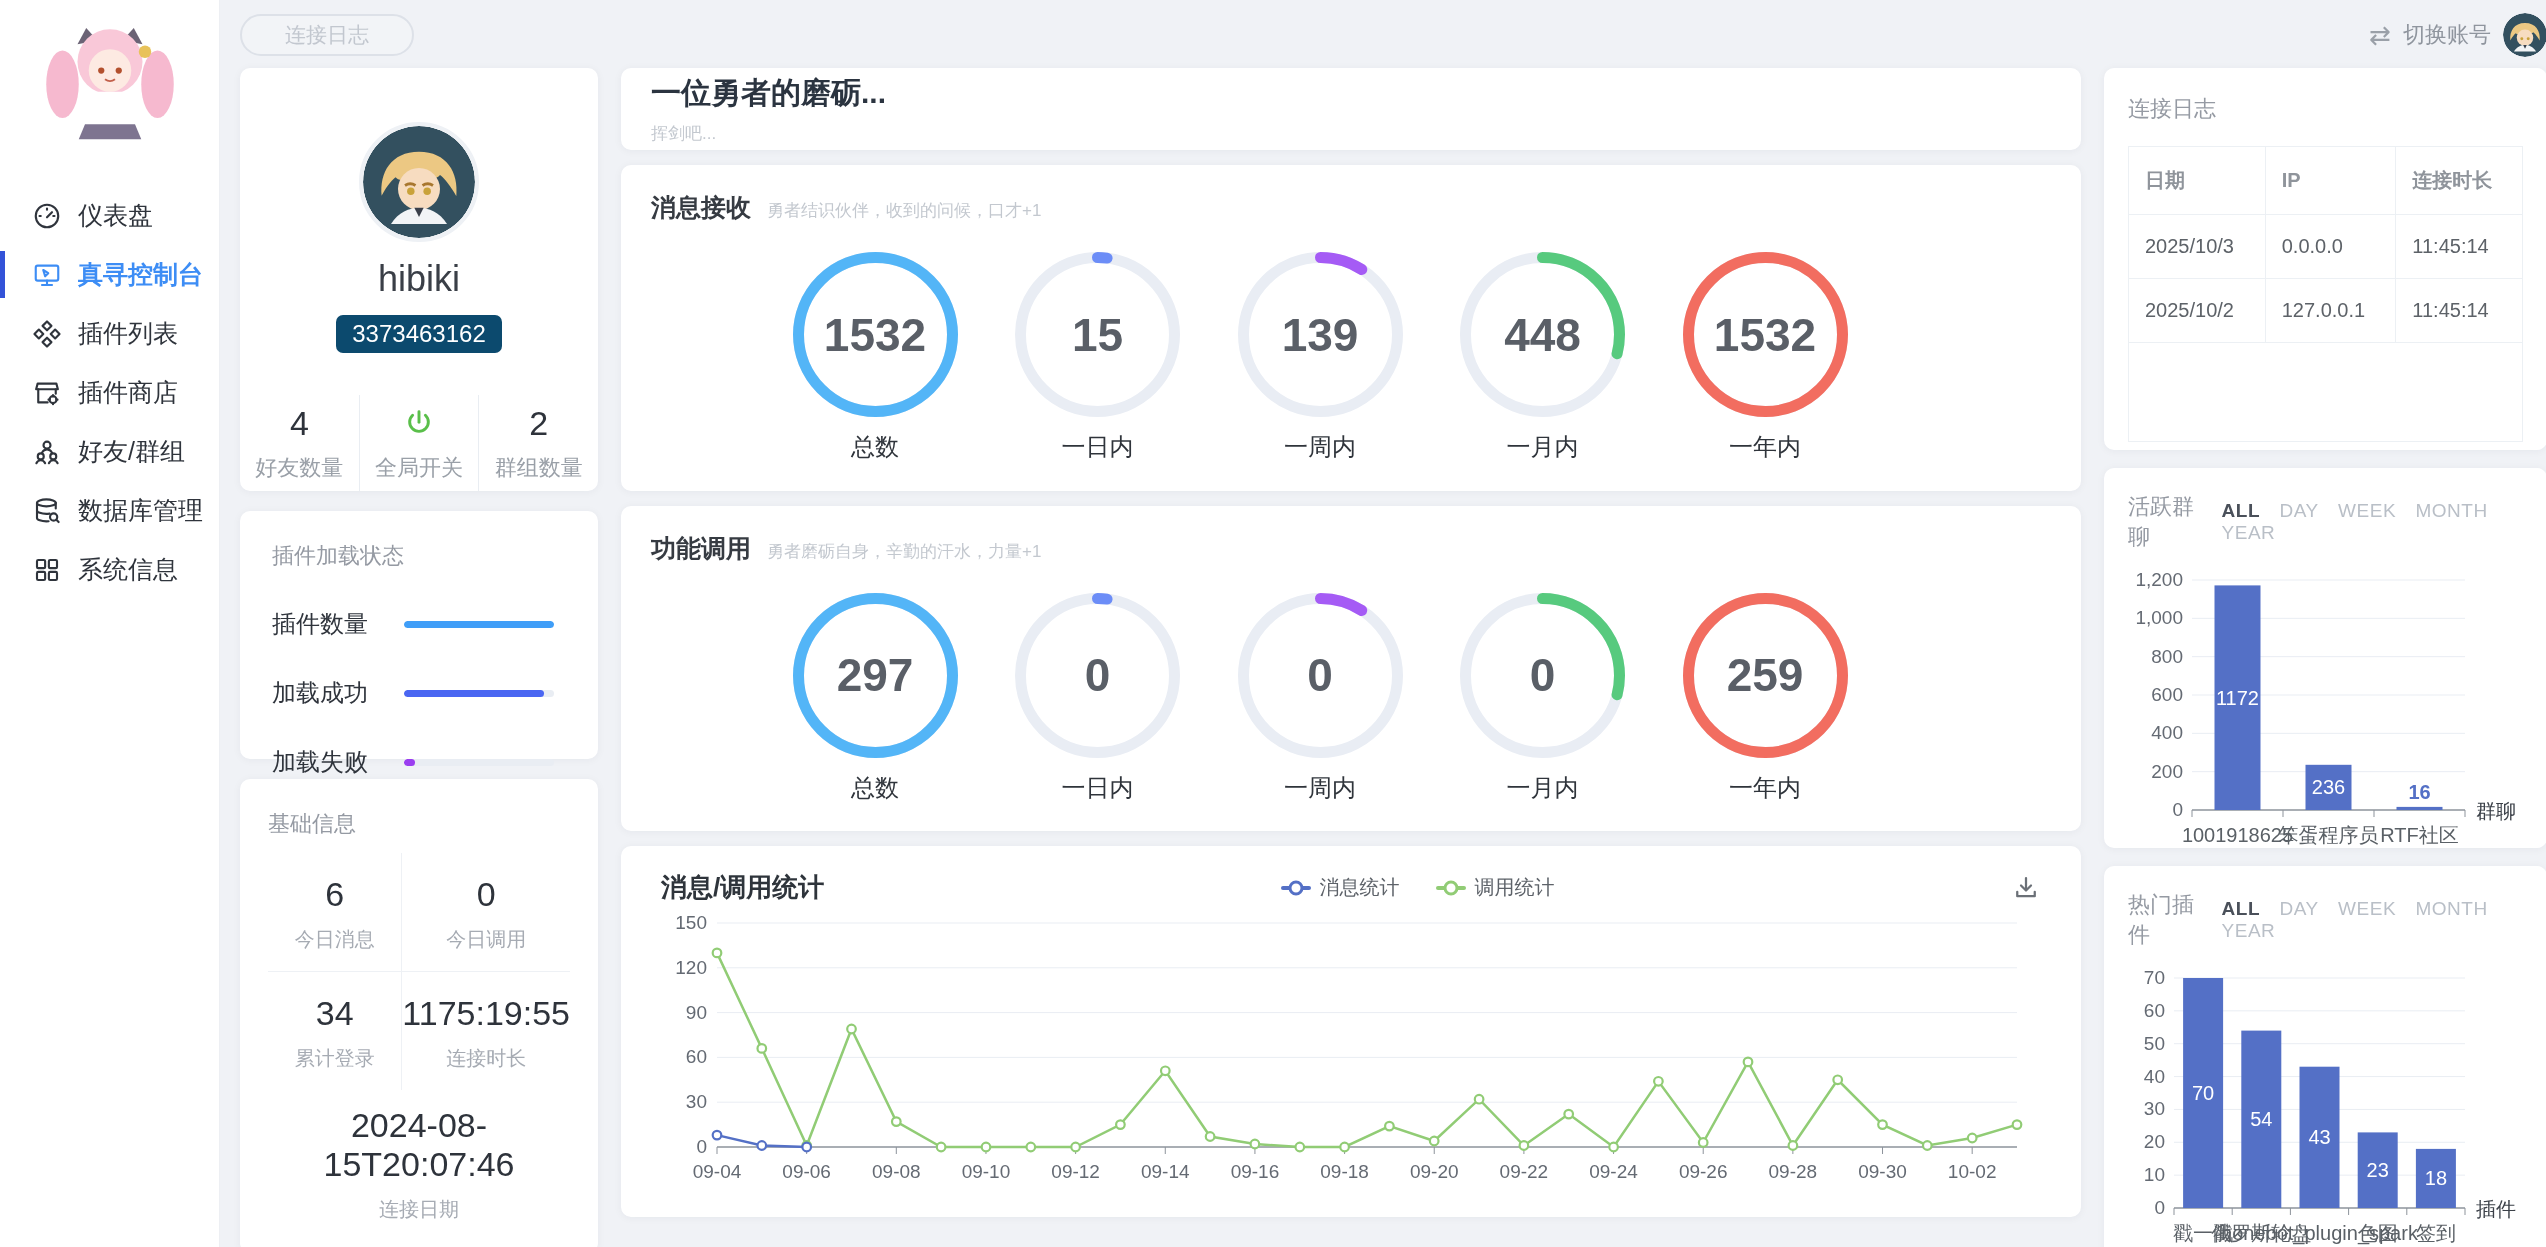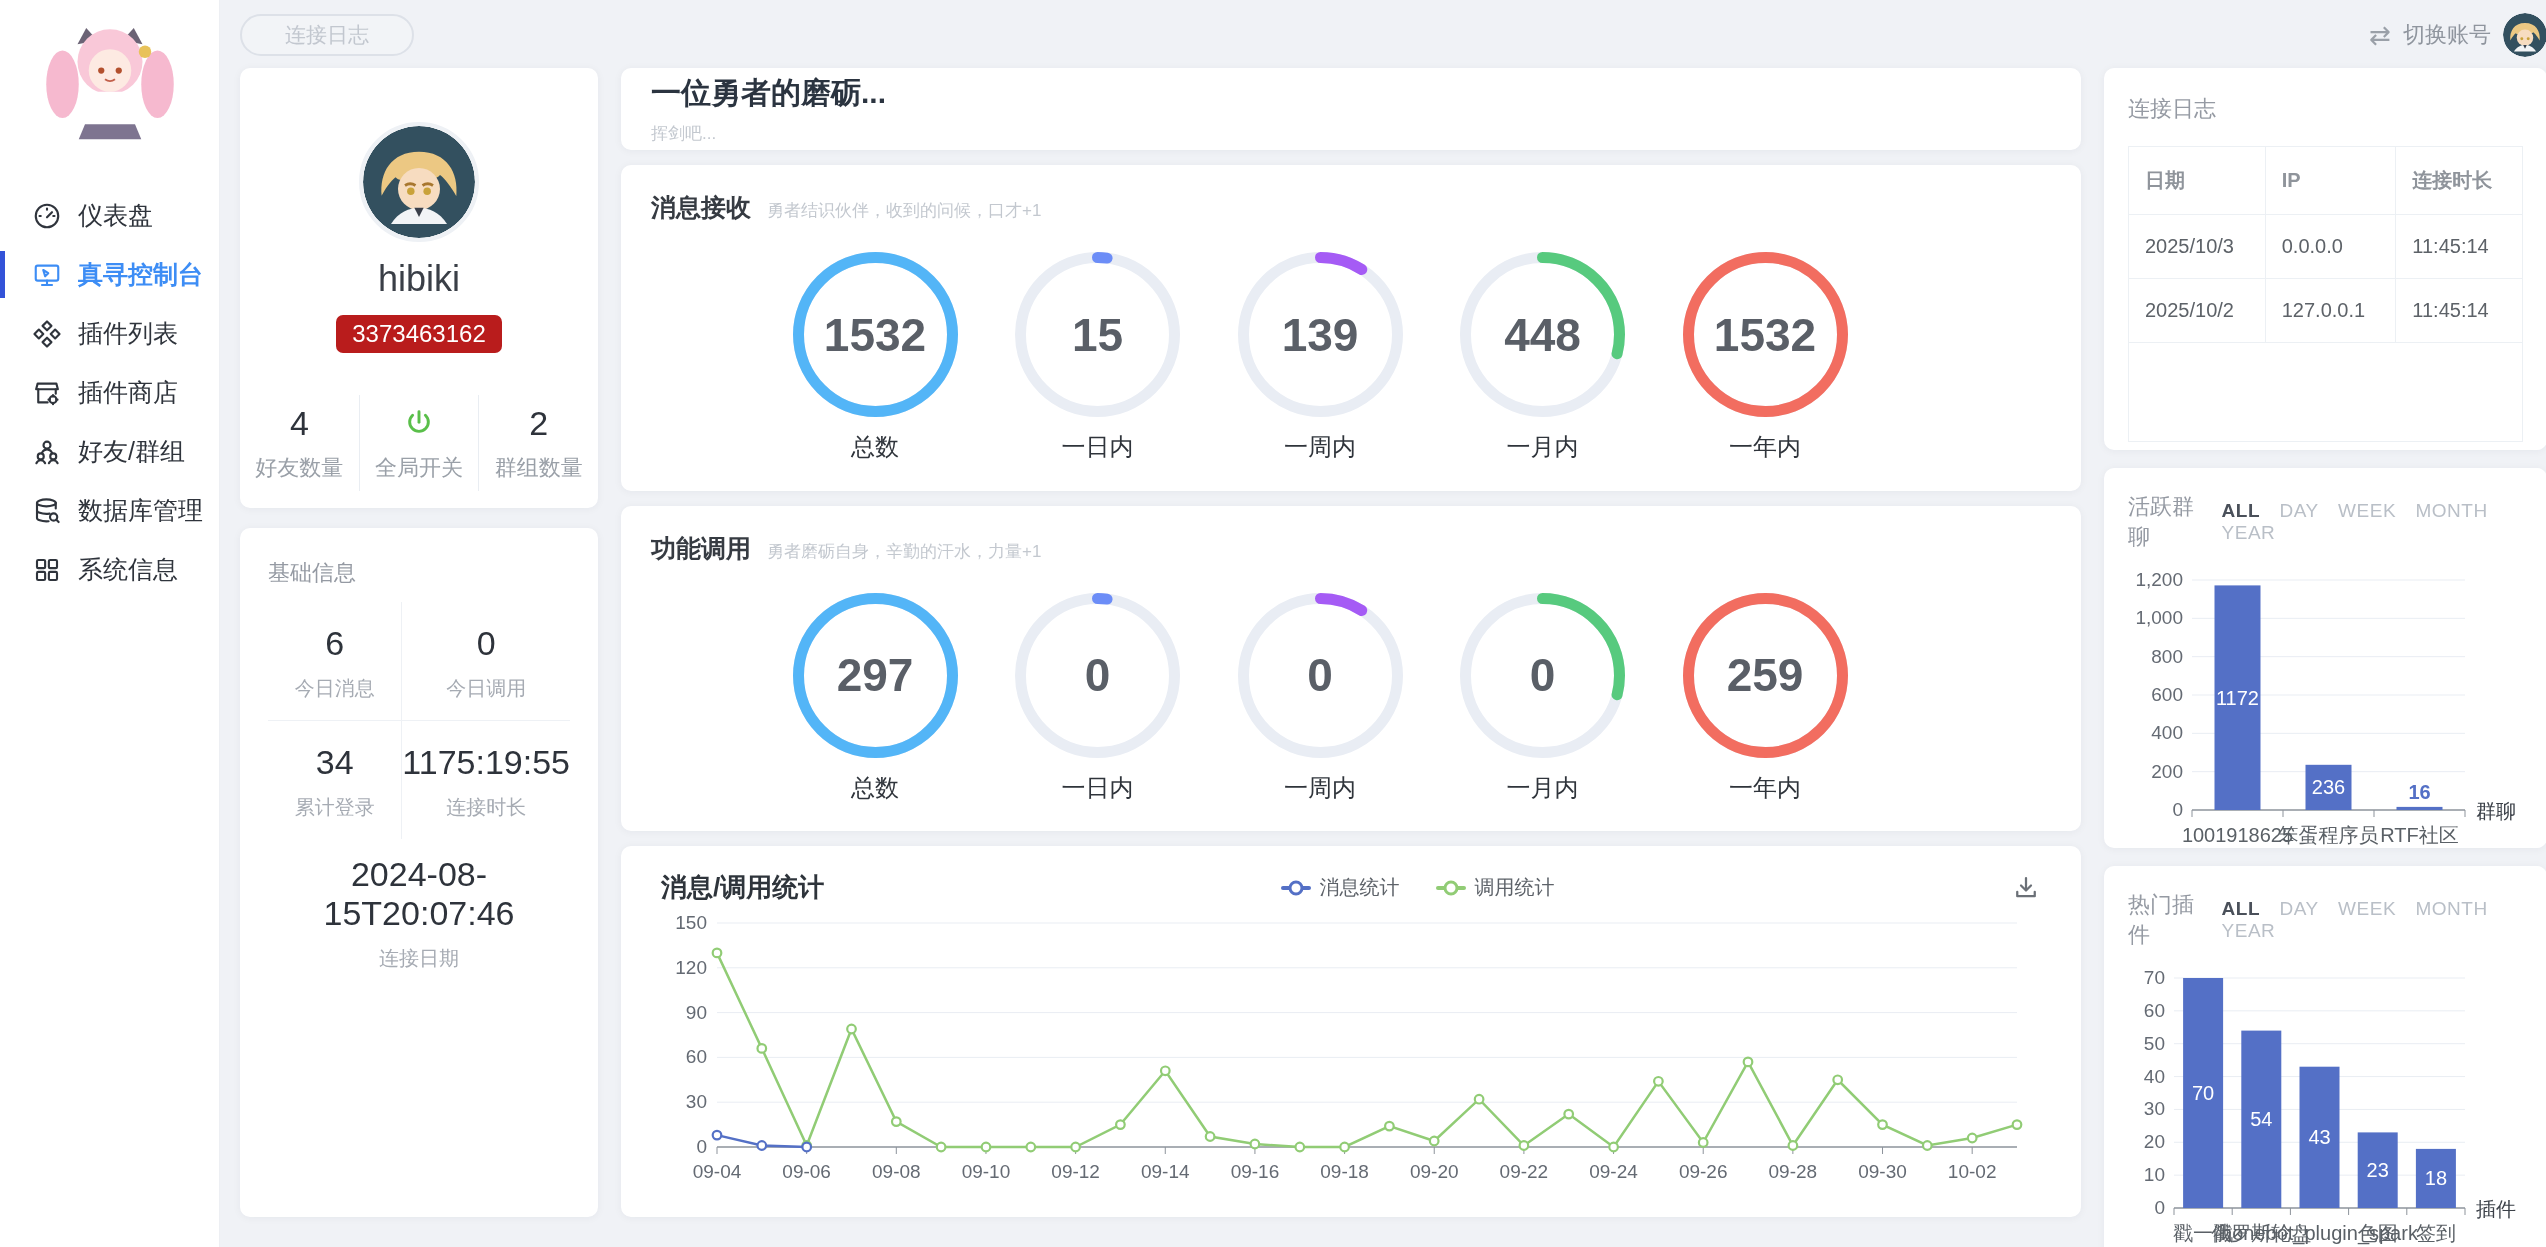--- a/index.html
+++ b/index.html
@@ -24,21 +24,21 @@
   .columns{flex:1;display:flex;gap:23px;margin-top:8px;min-height:0;}
   .col-left{width:358px;min-width:358px;display:flex;flex-direction:column;gap:20px;}
   .col-mid{flex:1;display:flex;flex-direction:column;gap:15px;min-width:0;}
   .col-right{width:443px;min-width:443px;display:flex;flex-direction:column;gap:18px;}
   .card{background:#fff;border-radius:10px;box-shadow:0 1px 8px rgba(25,35,60,.05);box-sizing:border-box;}
   .title-gray{font-size:22px;color:#959aa3;}
   
   .profile{height:440px;display:flex;flex-direction:column;align-items:center;padding-top:54px;}
   .avatar-big{width:112px;height:112px;border-radius:50%;overflow:hidden;border:4px solid #eef1f5;}
   .profile-name{font-size:36px;color:#3a3f47;margin-top:16px;}
-  .profile-badge{margin-top:15px;background:#b91c1c;color:#fff;font-size:24px;padding:5px 16px;border-radius:7px;}
+  .profile-badge{margin-top:15px;background:#0c4a6e;color:#fff;font-size:24px;padding:5px 16px;border-radius:7px;}
   .profile-stats{display:flex;width:100%;margin-top:42px;}
   .pstat{flex:1;text-align:center;padding:8px 0;}
   .pstat + .pstat{border-left:1px solid #e9edf2;}
   .pstat-value{font-size:34px;color:#2e333b;height:40px;display:flex;align-items:center;justify-content:center;}
   .pstat-label{font-size:22px;color:#9aa0a8;margin-top:10px;}
   
   .plugin-status{height:248px;padding:30px 32px;}
   .ps-row{display:flex;align-items:center;margin-top:37px;}
   .ps-label{width:122px;font-size:24px;color:#2f343c;}
   .ps-bar{width:150px;height:7px;background:#e9edf3;border-radius:4px;margin-left:10px;position:relative;overflow:hidden;}
@@ -240,20 +240,41 @@
             </div>
             <div class="pstat-label">全局开关</div>
           </div>
           <div class="pstat">
             <div class="pstat-value">2</div>
             <div class="pstat-label">群组数量</div>
           </div>
         </div>
       </div>
 
+      <div class="card plugin-status">
+        <div class="title-gray">插件加载状态</div>
+        <div class="ps-row">
+          <span class="ps-label">插件数量</span>
+          <span class="ps-bar">
+              <i style="width: 100%; background: rgb(63, 158, 248);"></i>
+            </span>
+        </div>
+        <div class="ps-row">
+          <span class="ps-label">加载成功</span>
+          <span class="ps-bar">
+              <i style="width: 93%; background: rgb(74, 102, 242);"></i>
+            </span>
+        </div>
+        <div class="ps-row">
+          <span class="ps-label">加载失败</span>
+          <span class="ps-bar">
+              <i style="width: 7%; background: rgb(155, 62, 240);"></i>
+            </span>
+        </div>
+      </div>
 
       <div class="card basic-info">
         <div class="title-gray">基础信息</div>
         <div class="bi-grid">
           <div class="bi-cell bb">
             <div class="bi-value">6</div>
             <div class="bi-label">今日消息</div>
           </div>
           <div class="bi-cell bb bl">
             <div class="bi-value">0</div>

